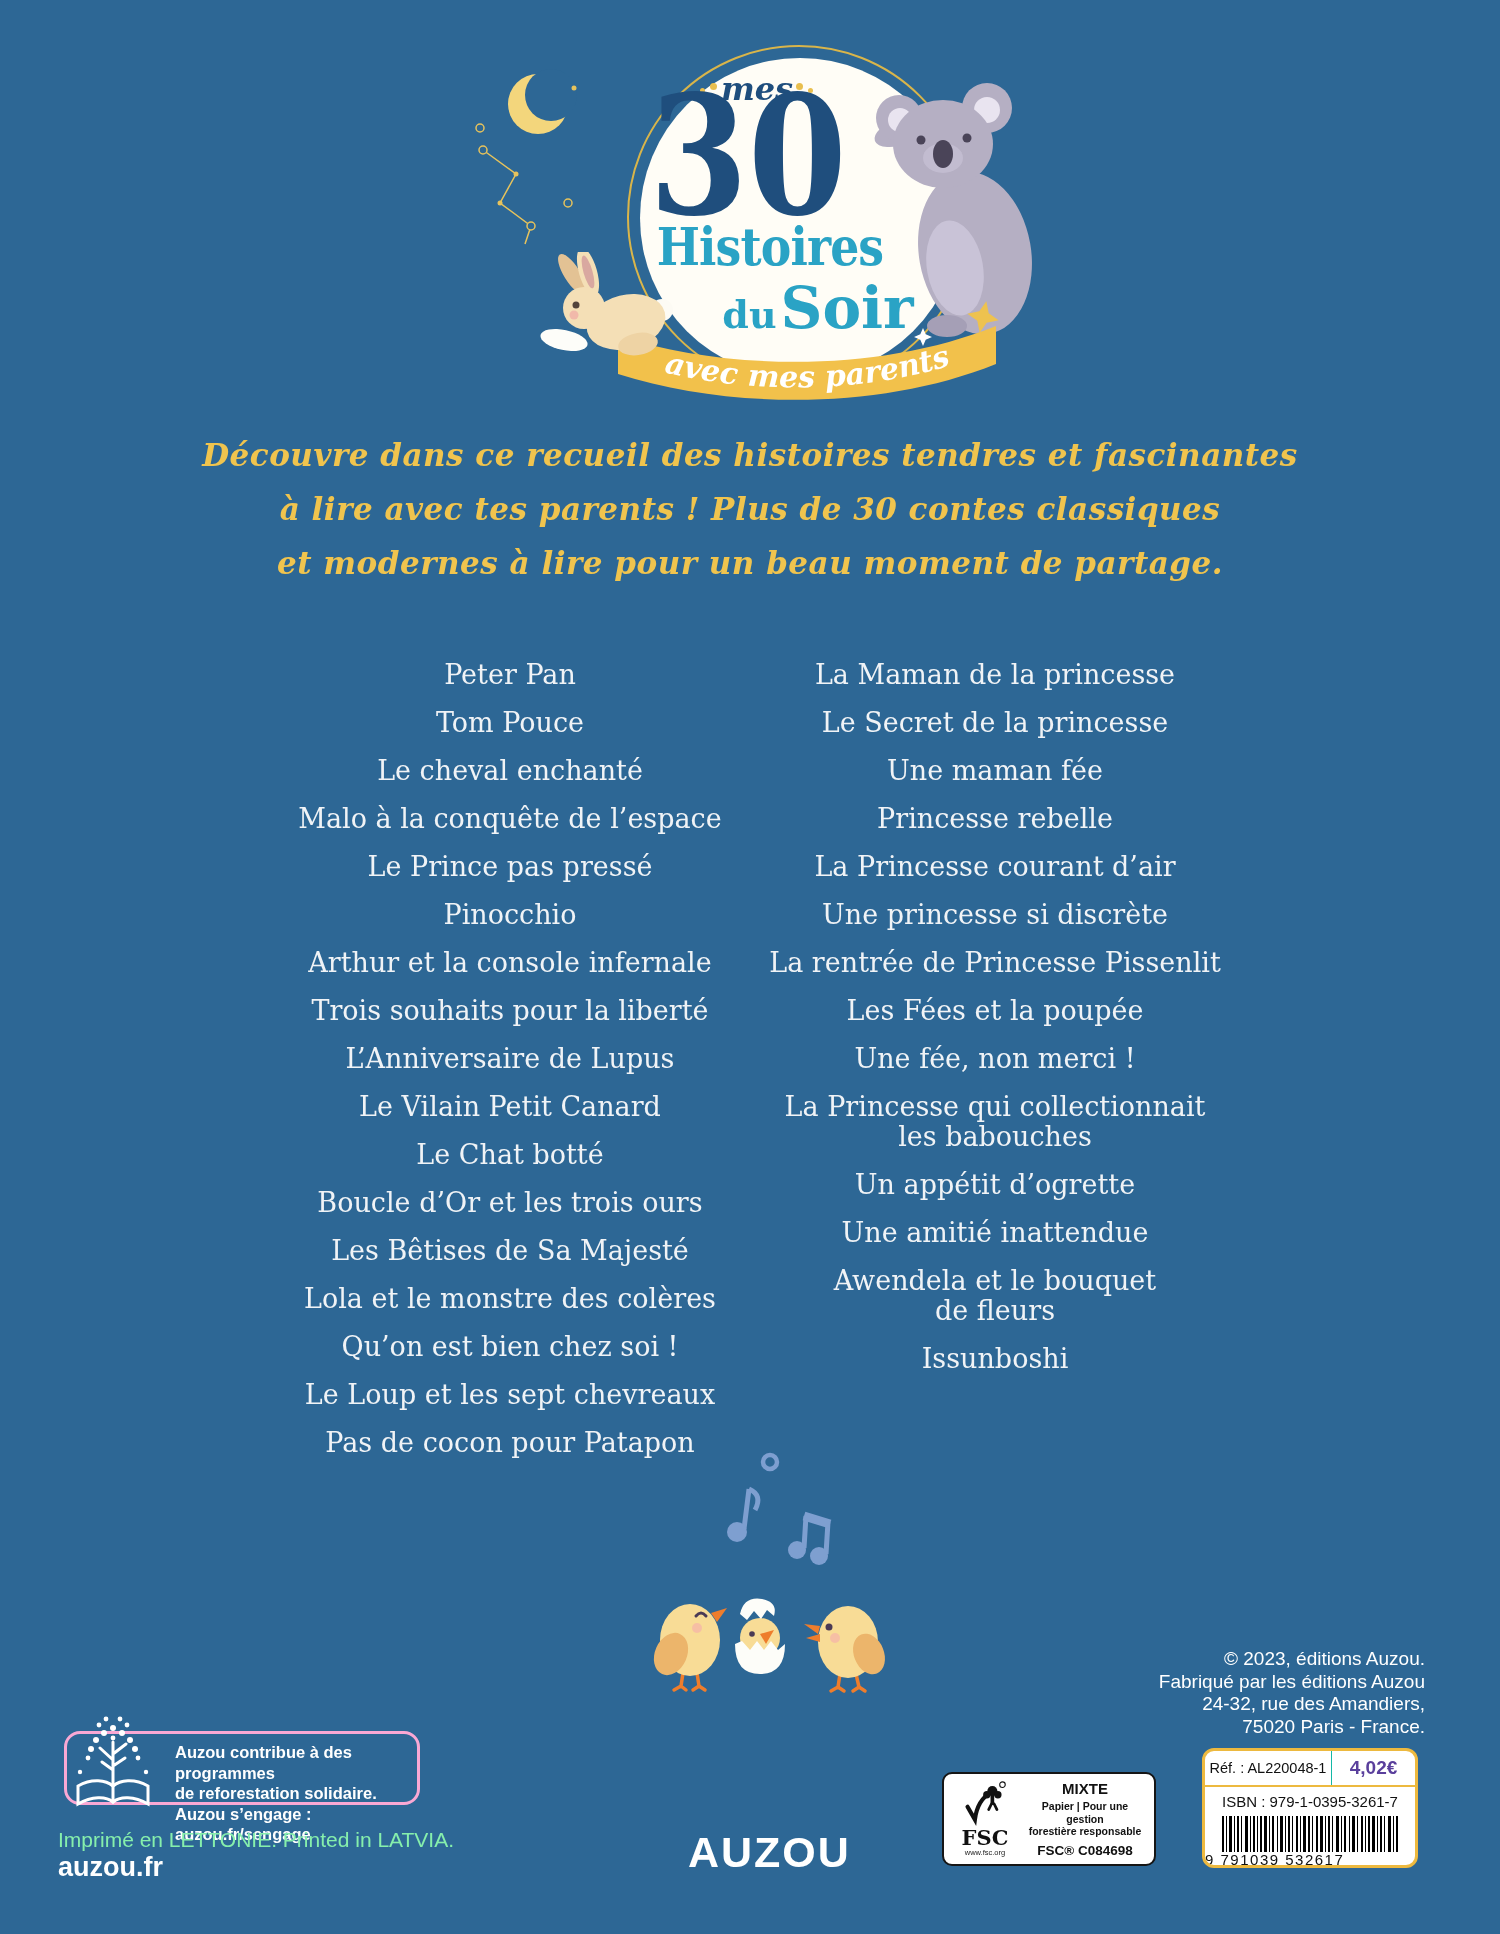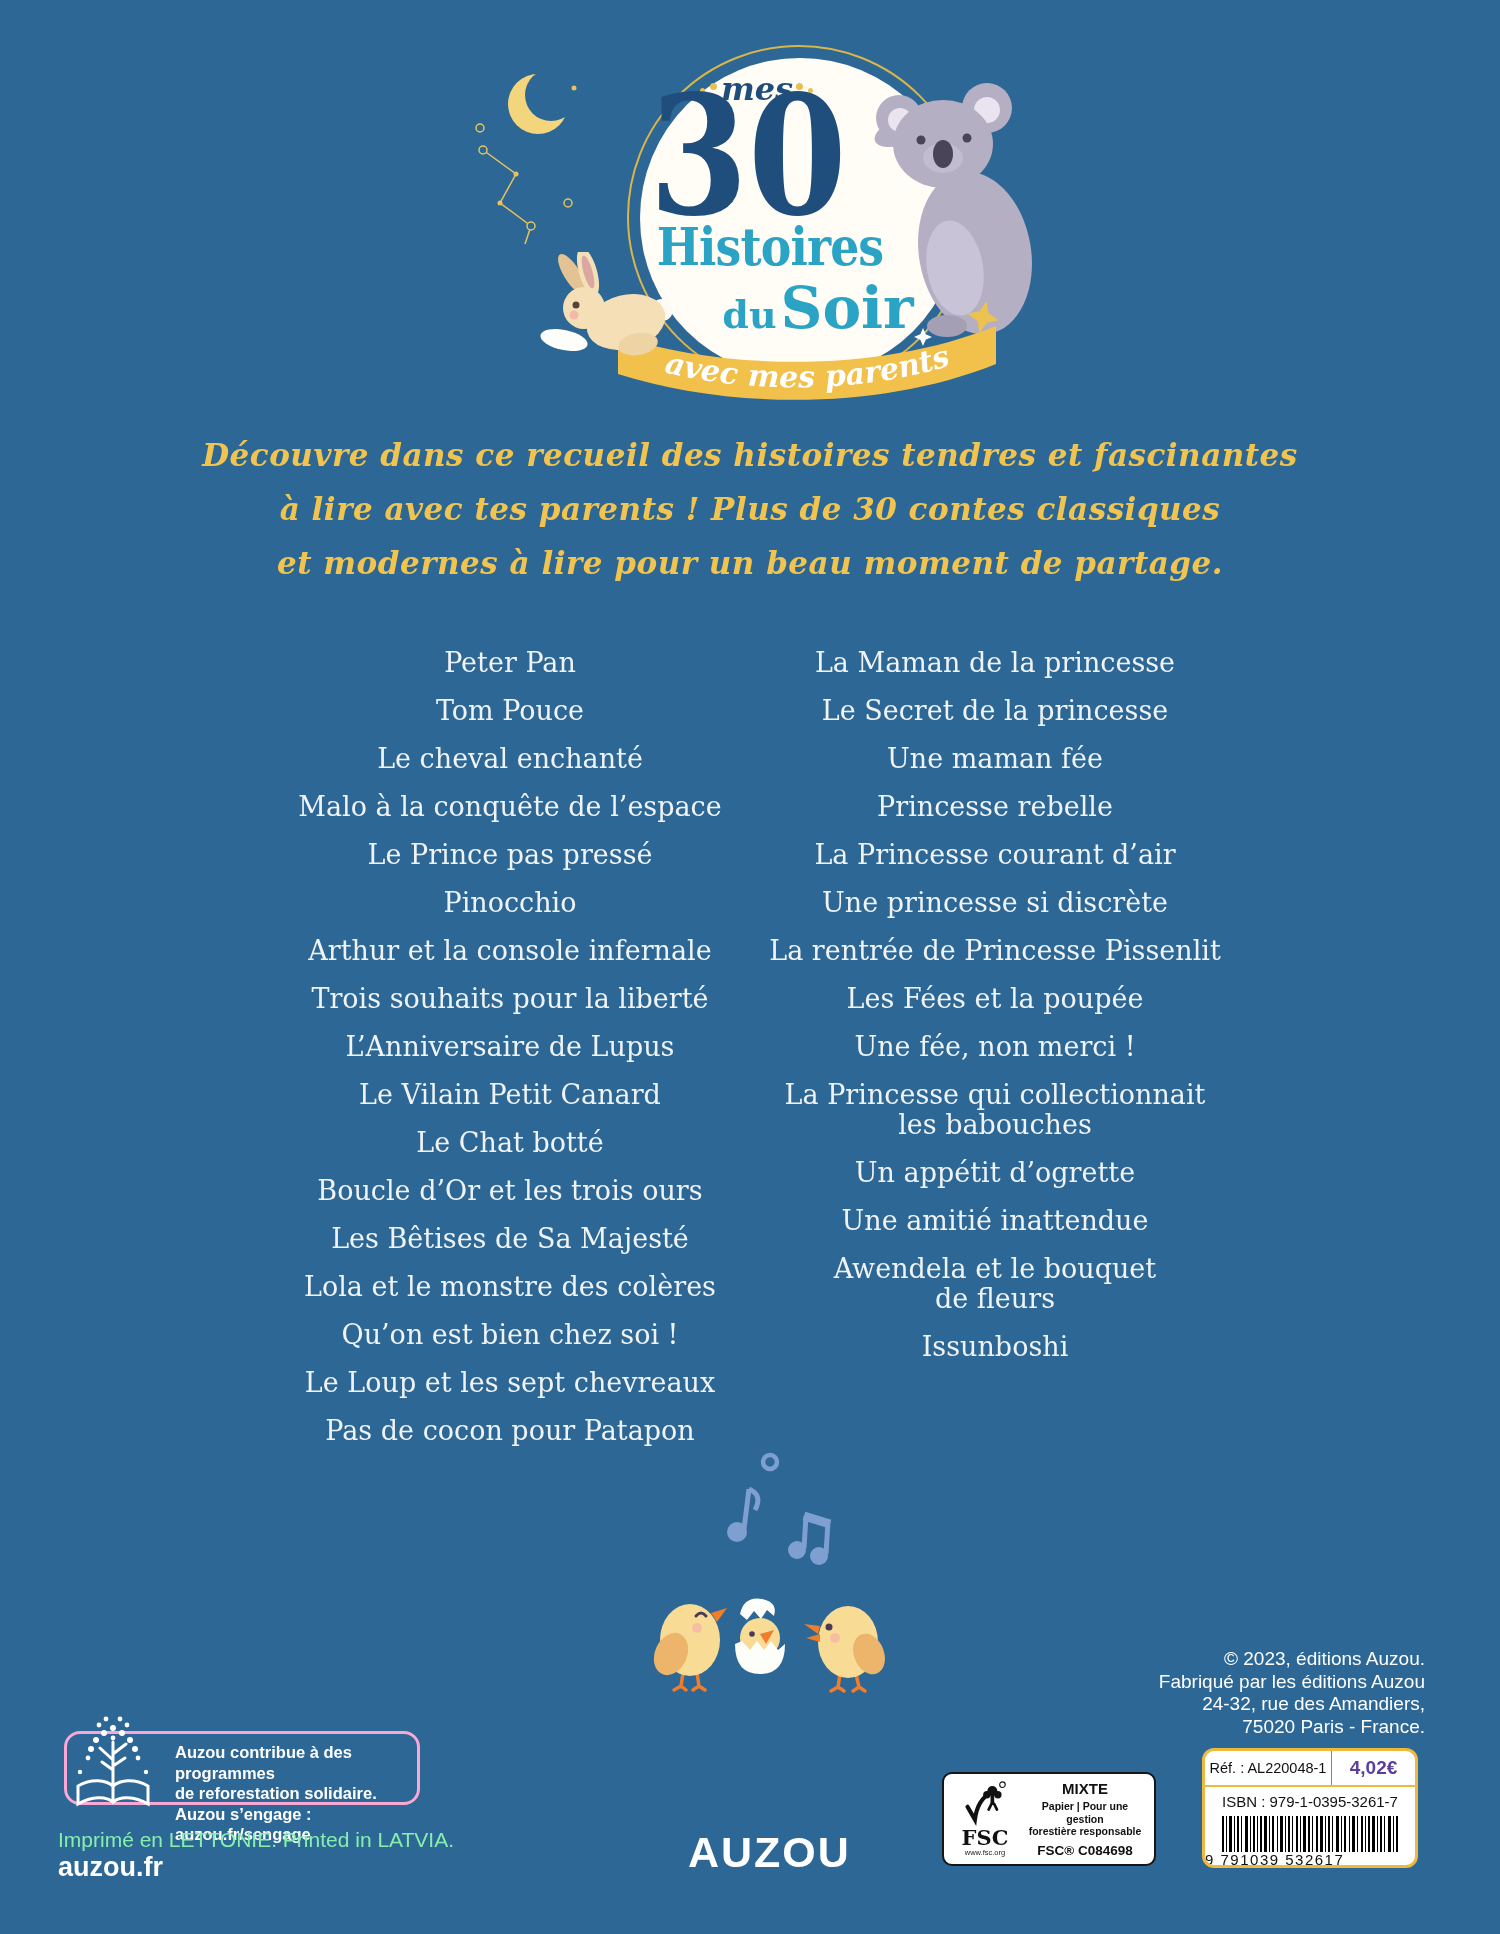--- a/index.html
+++ b/index.html
@@ -36,21 +36,21 @@
   .intro{position:absolute;left:0;top:428px;width:1500px;text-align:center;
          font-family:"DejaVu Serif",serif;font-style:italic;font-weight:700;
          font-size:31px;line-height:54px;color:#f0c44e;white-space:pre-line;
          letter-spacing:.5px;}
 
   
   .col{position:absolute;top:648px;width:470px;text-align:center;
        font-family:"DejaVu Serif",serif;font-size:27px;color:#f0f3f6;}
   .col-left{left:275px;}
   .col-right{left:760px;}
-  .story{line-height:30px;margin-bottom:18px;white-space:pre-line;}
+  .story{line-height:30px;margin-bottom:18px;white-space:pre-line;margin-top:12px;}
 
   
   .chicks-svg{position:absolute;left:645px;top:1440px;}
 
   
   .copyright{position:absolute;right:75px;top:1648px;text-align:right;color:#fff;
              font-size:19px;}
   .copy-line{line-height:22.5px;}
   .bc{position:absolute;left:1202px;top:1748px;width:216px;height:120px;background:#fff;
       border:3px solid #edb93f;border-radius:12px;box-sizing:border-box;overflow:hidden;}

